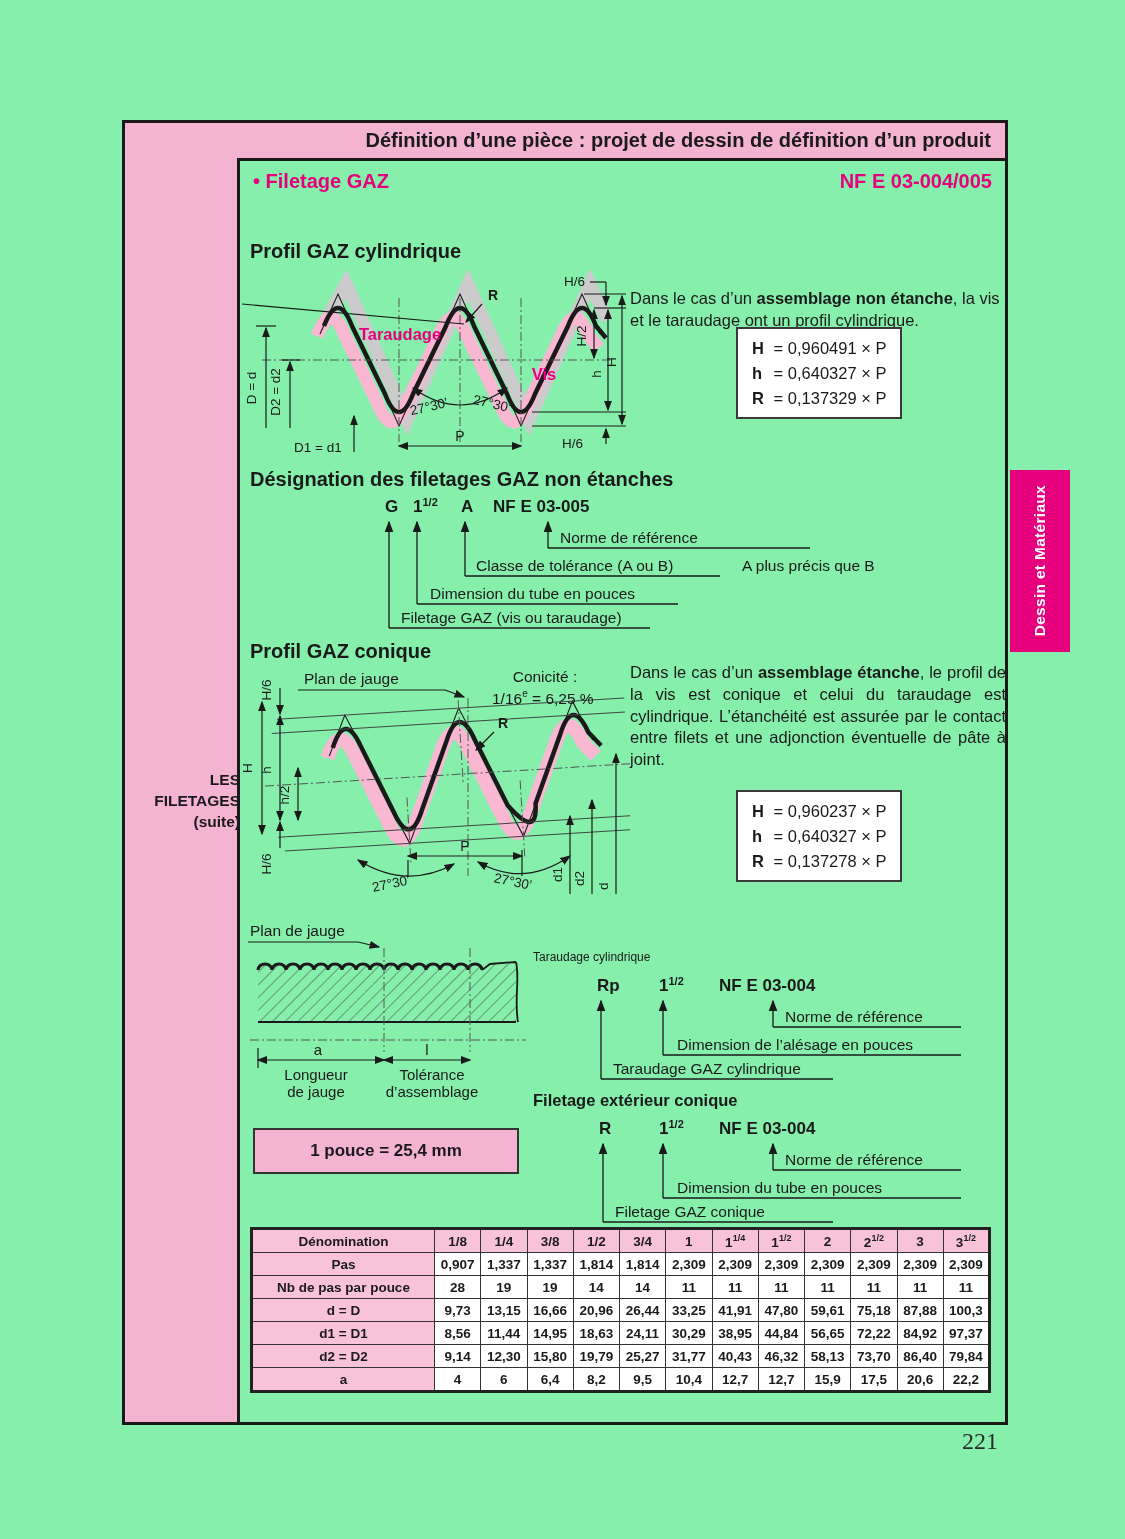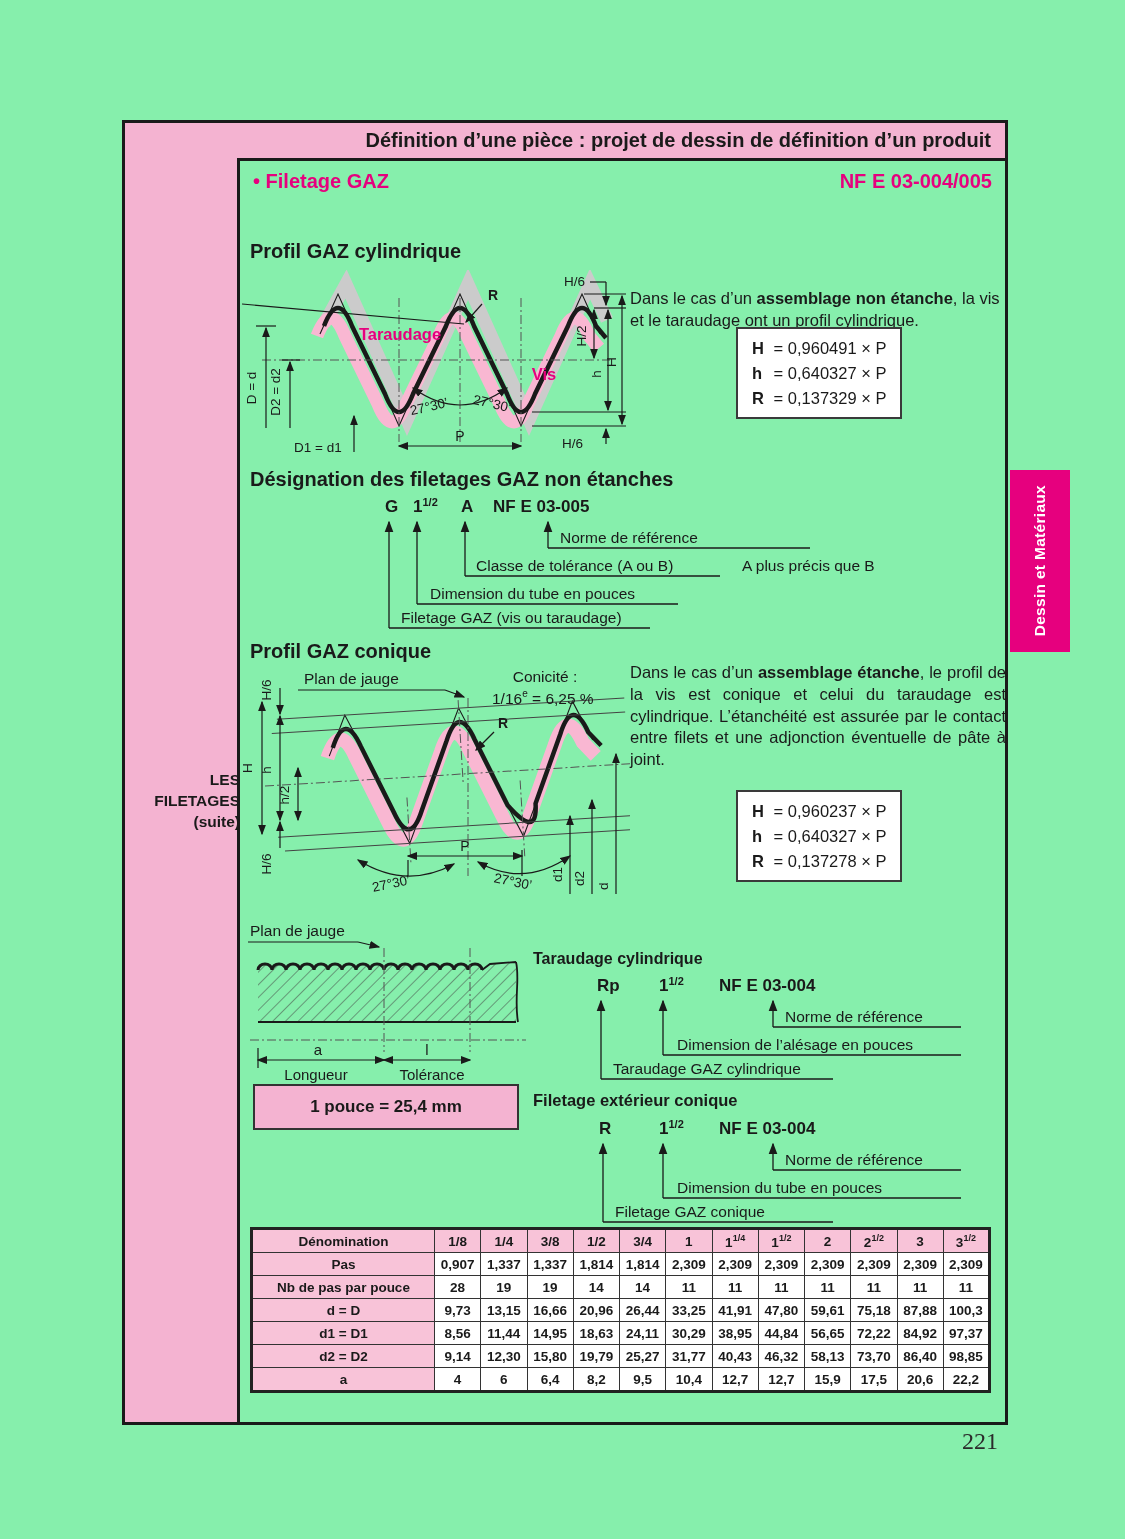--- a/index.html
+++ b/index.html
@@ -8,21 +8,21 @@
   .abs{position:absolute;}
   .frame{left:122px;top:120px;width:886px;height:1305px;border:3px solid #1a1a1a;box-sizing:border-box;}
   .headerbar{left:122px;top:120px;width:886px;height:41px;background:#f4b3d1;border:3px solid #1a1a1a;
              box-sizing:border-box;display:flex;align-items:center;justify-content:flex-end;padding-right:14px;}
   .headerbar .t{font-size:20px;font-weight:700;}
   .sidebar{left:122px;top:158px;width:118px;height:1267px;background:#f4b3d1;border-right:3px solid #1a1a1a;
            border-left:3px solid #1a1a1a;border-bottom:3px solid #1a1a1a;box-sizing:border-box;}
   .sidebar-label{left:122px;top:770px;width:118px;text-align:right;font-weight:700;font-size:15.5px;line-height:1.35;}
   .sec-title{font-size:20px;font-weight:700;color:#e6007e;text-align:right;}
   .h2{font-size:20px;font-weight:700;}
-  .h3{font-size:16px;font-weight:700;}
+  .h3{font-size:12px;font-weight:400;}
   .body-text{font-size:16.5px;line-height:1.32;}
   .just{text-align:justify;}
   .formula-box{border:2px solid #3a3a3a;background:#fff;padding:7px 14px;font-size:16.5px;line-height:1.5;white-space:nowrap;}
   .formula-box .sym{font-weight:700;display:inline-block;width:17px;}
   .pouce{background:#f4b3d1;border:2px solid #333;display:flex;align-items:center;justify-content:center;
          font-weight:700;font-size:17px;}
   .tabv{background:#e6007e;color:#fff;display:flex;align-items:center;justify-content:center;}
   .tabv span{writing-mode:vertical-rl;transform:rotate(180deg);font-weight:700;font-size:15.5px;letter-spacing:.3px;}
   .pagenum{font-size:24px;color:#2b2b2b;font-family:Liberation Serif, serif;}
   
@@ -321,21 +321,21 @@
       <line x1="70" y1="130" x2="70" y2="52" marker-end="url(#ah6)"></line>
         <line x1="70" y1="130" x2="300" y2="130"></line>
     </g>
     <g font-size="15.5">
       <text x="252" y="73">Norme de référence</text>
       <text x="144" y="101">Dimension du tube en pouces</text>
       <text x="82" y="125">Filetage GAZ conique</text>
     </g>
   </svg>
 
-  <div class="abs pouce" style="left:253px;top:1084px;width:262px;height:42px;">
+  <div class="abs pouce" style="left:253px;top:1128px;width:262px;height:42px;">
     <span>1 pouce = 25,4 mm</span>
   </div>
 
   <div class="abs" style="left:250px;top:1227px;">
     <table class="dim" id="dim-table">
       <thead>
           <tr>
             <th class="lab">Dénomination</th>
             <th>1/8</th>
             <th>1/4</th>
@@ -418,21 +418,21 @@
             <td>12,30</td>
             <td>15,80</td>
             <td>19,79</td>
             <td>25,27</td>
             <td>31,77</td>
             <td>40,43</td>
             <td>46,32</td>
             <td>58,13</td>
             <td>73,70</td>
             <td>86,40</td>
-            <td>98,85</td>
+            <td>79,84</td>
           </tr>
           <tr>
             <th class="lab">a</th>
             <td>4</td>
             <td>6</td>
             <td>6,4</td>
             <td>8,2</td>
             <td>9,5</td>
             <td>10,4</td>
             <td>12,7</td>

